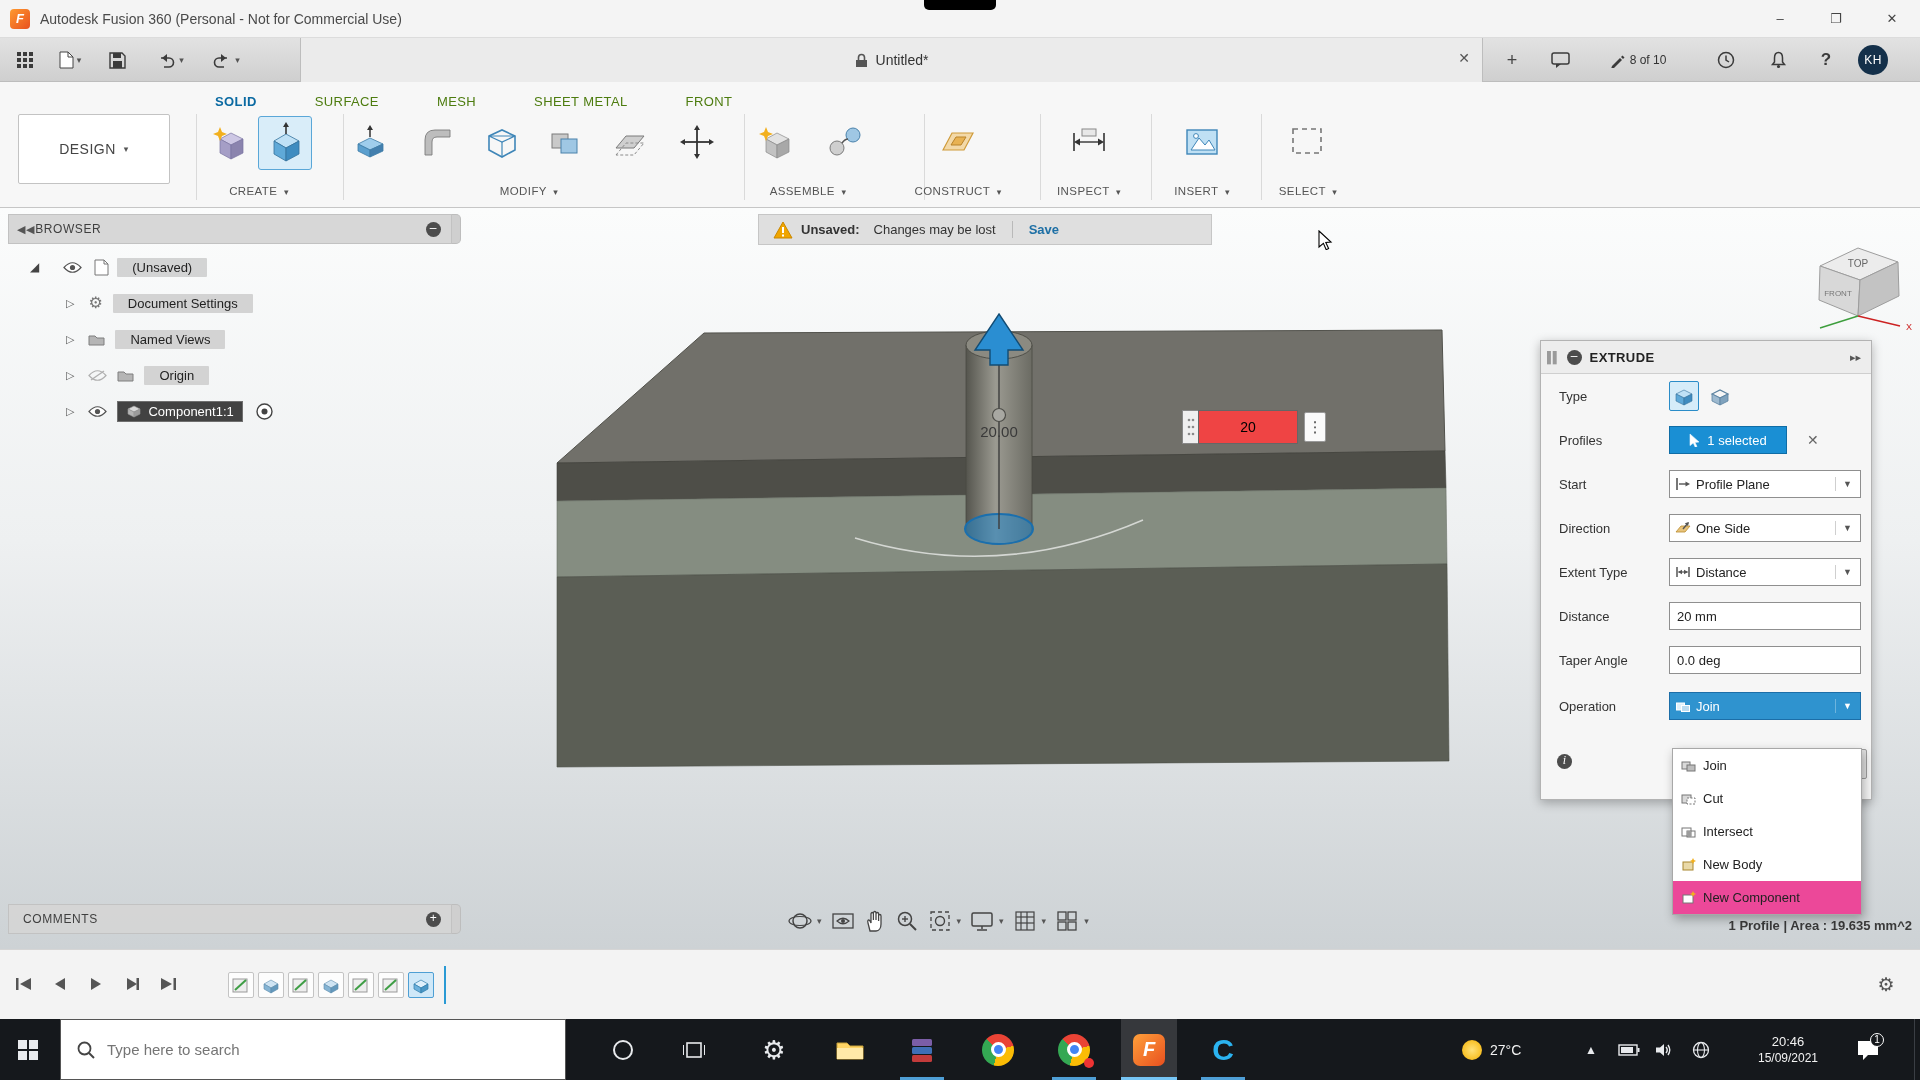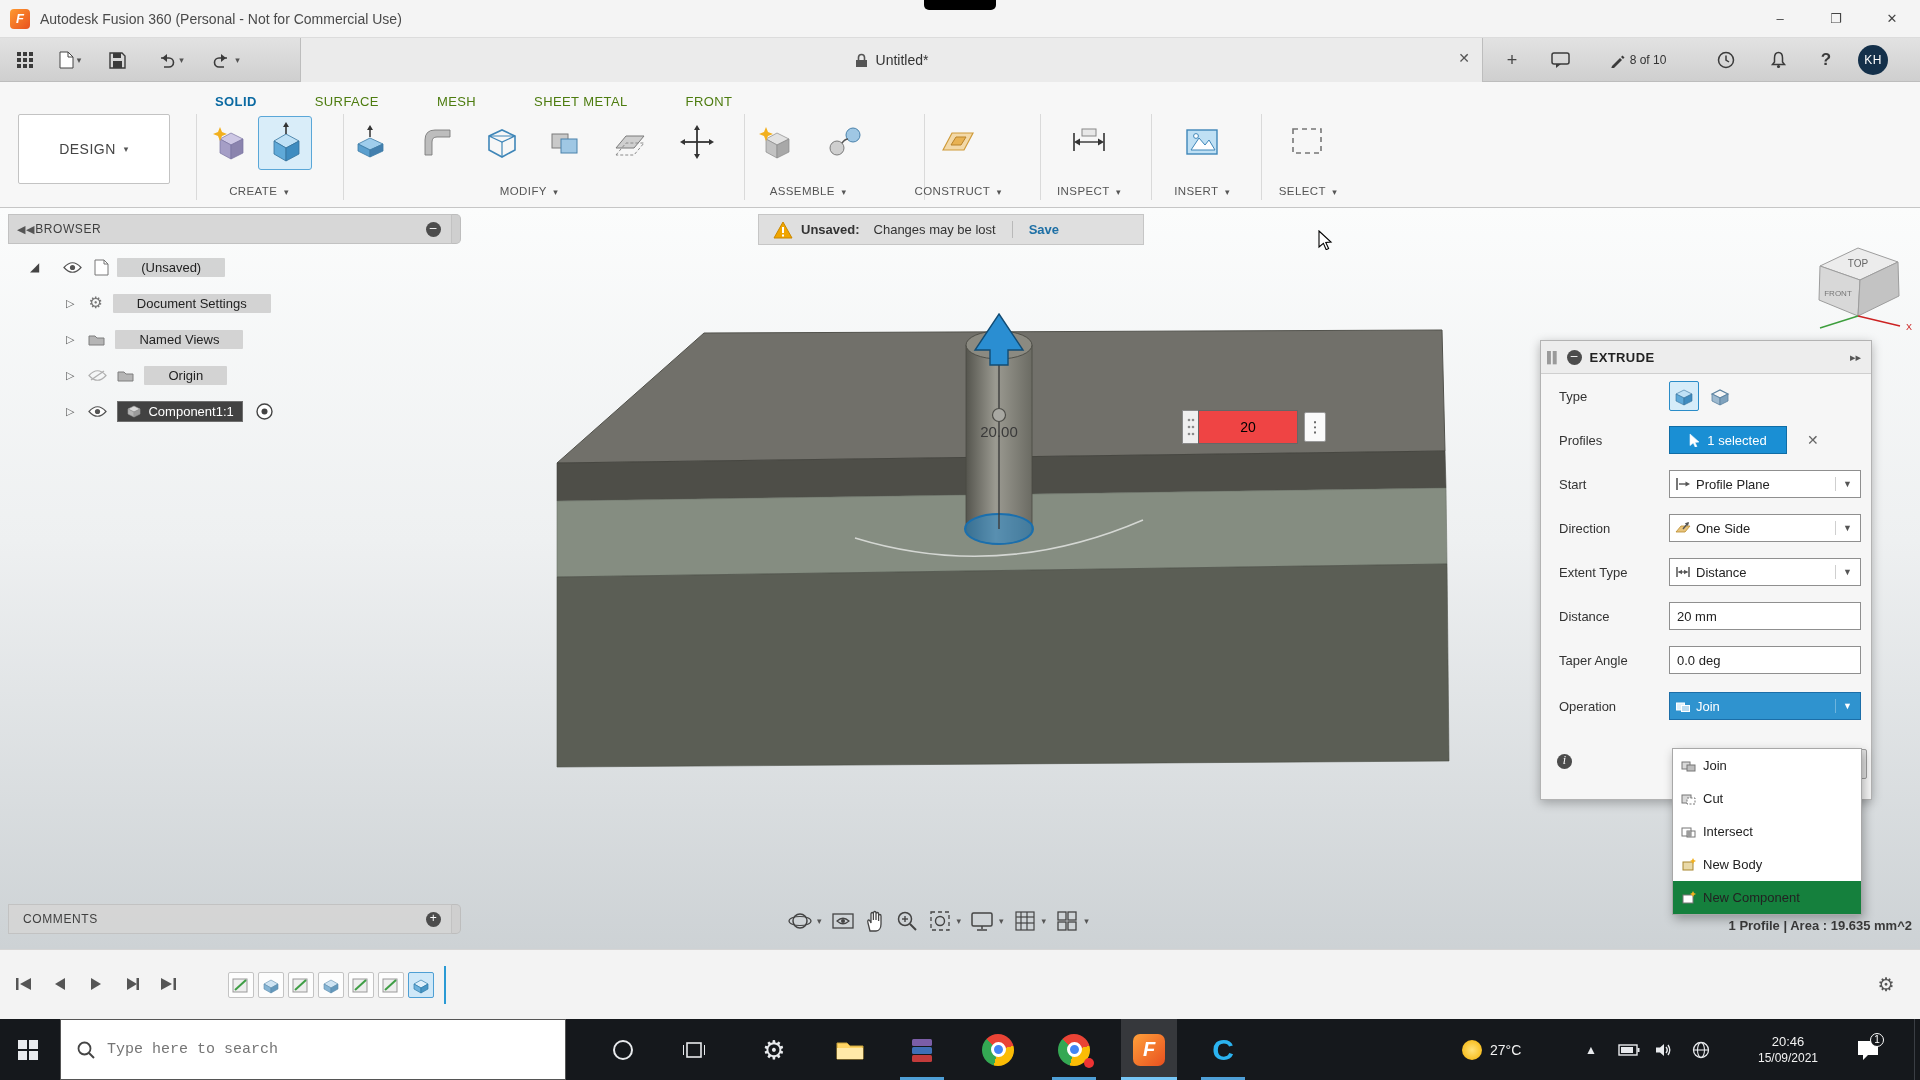--- a/index.html
+++ b/index.html
@@ -38,26 +38,26 @@
 .ric.hl{background:#d9edf9;border:1px solid #5aa7d8}
 
 
 #viewport{position:absolute;left:0;top:208px;width:1920px;height:741px;background:linear-gradient(#fbfcfc 0%,#eef0f1 45%,#cdd2d5 100%)}
 
 
 .panel-hdr{position:absolute;left:8px;width:444px;height:30px;background:rgba(213,213,213,.94);border:1px solid #c2c2c2;display:flex;align-items:center;font-size:12px;color:#3f3f3f;letter-spacing:.6px}
 .panel-handle{position:absolute;left:452px;width:9px;height:30px;background:#cfcfcf;border:1px solid #bdbdbd;border-left:none;border-radius:0 5px 5px 0}
 .circ-ic{width:15px;height:15px;border-radius:50%;background:#4c4c4c;color:#fff;font-size:12px;line-height:13px;text-align:center;margin-left:auto;margin-right:10px}
 .tree-row{position:absolute;left:8px;height:30px;display:flex;align-items:center;font-size:13px;color:#222}
-.chip{background:rgba(205,205,205,.85);padding:2px 24px;border-radius:1px;white-space:nowrap}
+.chip{background:rgba(205,205,205,.85);padding:2px 15px;border-radius:1px;white-space:nowrap}
 .selchip{background:#424242;border:1px solid #6f6f6f;color:#fff;display:flex;align-items:center;padding:2px 8px;gap:6px}
 .tri{font-size:11px;color:#555}
 
 
-#warnbar{position:absolute;left:758px;top:214px;width:386px;height:31px;background:rgba(222,222,222,.96);border:1px solid #c6c6c6;display:flex;align-items:center;font-size:13px;color:#333}
+#warnbar{position:absolute;left:758px;top:214px;width:454px;height:31px;background:rgba(222,222,222,.96);border:1px solid #c6c6c6;display:flex;align-items:center;font-size:13px;color:#333}
 
 
 #dimbox{position:absolute;left:1182px;top:410px;height:34px;display:flex;align-items:center}
 #dimbox input{width:100px;height:34px;border:1px solid #666;background:#ef4444;text-align:center;font-size:14px;font-family:"Liberation Sans",sans-serif}
 .drag-dots{width:16px;height:34px;background:#efefef;border:1px solid #888;border-right:none;display:flex;align-items:center;justify-content:center}
 #dim-kebab{margin-left:6px;width:22px;height:30px;background:#fafafa;border:1px solid #999;border-radius:2px;text-align:center;font-size:15px;color:#444;line-height:28px}
 
 
 #extrude{position:absolute;left:1540px;top:340px;width:332px;height:460px;background:rgba(246,246,246,.98);border:1px solid #b3b3b3;box-shadow:0 3px 10px rgba(0,0,0,.28);z-index:20}
 #extrude-hdr{height:33px;background:#ededed;border-bottom:1px solid #cfcfcf;display:flex;align-items:center}
@@ -67,21 +67,21 @@
 .fselect .caret{margin-left:auto;border-left:1px solid #cfcfcf;padding:2px 3px 2px 7px;color:#555;font-size:9px}
 .finput{height:28px;width:192px;background:#fff;border:1px solid #8f8f8f;font-size:13px;color:#222;padding:0 7px;font-family:"Liberation Sans",sans-serif}
 .type-btn{width:30px;height:30px;border:1px solid transparent;border-radius:2px;display:flex;align-items:center;justify-content:center;margin-right:6px}
 .type-btn.sel{background:#d5ecf9;border-color:#2a8cc8}
 #profiles-btn{height:28px;width:118px;background:#1a8fd4;color:#fff;font-size:13px;display:flex;align-items:center;justify-content:center;gap:6px;border:1px solid #0f6da6}
 #op-select{background:#2f93cf;border-color:#1c6ea8;color:#fff}
 #op-select .caret{color:#fff;border-left-color:#6db4dd}
 .dlg-btn{position:absolute;height:30px;background:#e3e3e3;border:1px solid #9f9f9f;border-radius:2px;font-size:13px;color:#222;display:flex;align-items:center;justify-content:center;font-family:"Liberation Sans",sans-serif}
 #op-dropdown{position:absolute;left:1672px;top:748px;width:190px;background:#fff;border:1px solid #a8a8a8;box-shadow:2px 4px 10px rgba(0,0,0,.3);z-index:40}
 .dd-item{height:33px;display:flex;align-items:center;padding:0 8px;gap:7px;font-size:13px;color:#222}
-.dd-item.hl{background:#15803d}
+.dd-item.hl{background:#ec4899}
 
 
 #vstatus{position:absolute;left:1600px;top:918px;width:312px;text-align:right;font-size:13px;font-weight:bold;color:#3a3a3a;z-index:6}
 
 
 #navbar{position:absolute;left:788px;top:905px;height:32px;display:flex;align-items:center;gap:9px;z-index:6}
 .nav-ic{display:flex;align-items:center;gap:2px;color:#444}
 
 
 #timeline{position:absolute;left:0;top:949px;width:1920px;height:70px;background:#f3f3f3;border-top:1px solid #d5d5d5}
@@ -89,21 +89,21 @@
 .tl-feat{position:absolute;top:22px;width:26px;height:26px;border:1px solid #c4c4c4;background:#fdfdfd;border-radius:2px;display:flex;align-items:center;justify-content:center}
 .tl-feat.sel{background:#cfe8f8;border-color:#4e9fd4}
 
 
 #taskbar{position:absolute;left:0;top:1019px;width:1920px;height:61px;background:#15181c;z-index:50}
 .tb-btn{position:absolute;top:0;width:56px;height:61px;display:flex;align-items:center;justify-content:center}
 .tb-under{position:absolute;bottom:0;left:6px;width:44px;height:3px;background:#4f9fd6}
 .tb-btn.focused{background:rgba(255,255,255,.14)}
 .tb-btn.focused .tb-under{background:#76c5f5;left:0;width:56px}
 #tb-search{position:absolute;left:60px;top:0;width:506px;height:61px;background:#fff;border:1px solid #555;display:flex;align-items:center}
-#tb-search input{border:none;outline:none;font-size:15px;color:#0f766e;width:380px;font-family:Liberation Mono, monospace;background:transparent}
+#tb-search input{border:none;outline:none;font-size:15px;color:#0f766e;width:380px;font-family:Liberation Sans, sans-serif;background:transparent}
 .tray-txt{color:#f2f2f2;font-size:13px}
 .chrome-ball{width:32px;height:32px;border-radius:50%;background:conic-gradient(from -45deg,#ea4335 0 120deg,#fbbc05 120deg 240deg,#34a853 240deg 360deg);display:flex;align-items:center;justify-content:center}
 .chrome-ball .inner{width:15px;height:15px;border-radius:50%;background:#4285f4;border:3px solid #fff}
 </style>
 </head>
 <body>
 
 <div id="screen">
 
   <div id="titlebar">

